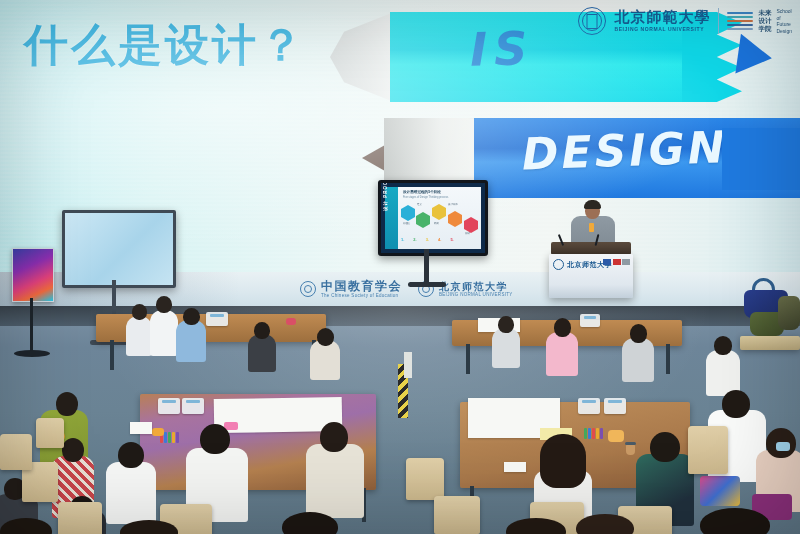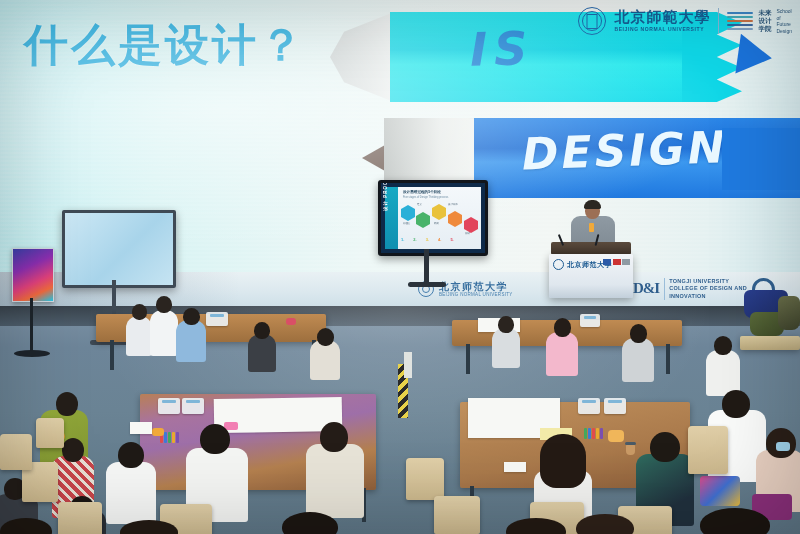--- a/index.html
+++ b/index.html
@@ -301,38 +301,36 @@
           <div>School</div>
           <div>of</div>
           <div>Future</div>
           <div>Design</div>
         </div>
       </div>
     </div>
   </div>
 
   <div class="banner">
+    <div class="spon" style="left:300px;">
+      <span class="mk"></span>
+      <span class="stk">
+        <span class="cn">中国教育学会</span>
+        <span class="en">The Chinese Society of Education</span>
+      </span>
+    </div>
 
     <div class="spon" style="left:418px;">
       <span class="mk"></span>
       <span class="stk">
         <span class="cn" style="font-size:10px">北京师范大学</span>
         <span class="en">BEIJING NORMAL UNIVERSITY</span>
       </span>
     </div>
 
-    <div class="spon" style="left:612px;">
-      <span class="mk" style="border-color:#11467c"></span>
-      <span class="di-mark">D&amp;I</span>
-      <span class="stk" style="border-left:1px solid #8fb6d6;padding-left:4px;">
-        <span class="di-txt">TONGJI UNIVERSITY</span>
-        <span class="di-txt">COLLEGE OF DESIGN AND</span>
-        <span class="di-txt">INNOVATION</span>
-      </span>
-    </div>
 
     <div class="spon" style="left:752px;">
       <span class="ring"></span>
     </div>
   </div>
 
   <div class="room">
     <div class="dark-base"></div>
     <div class="floor-sheen"></div>
 

